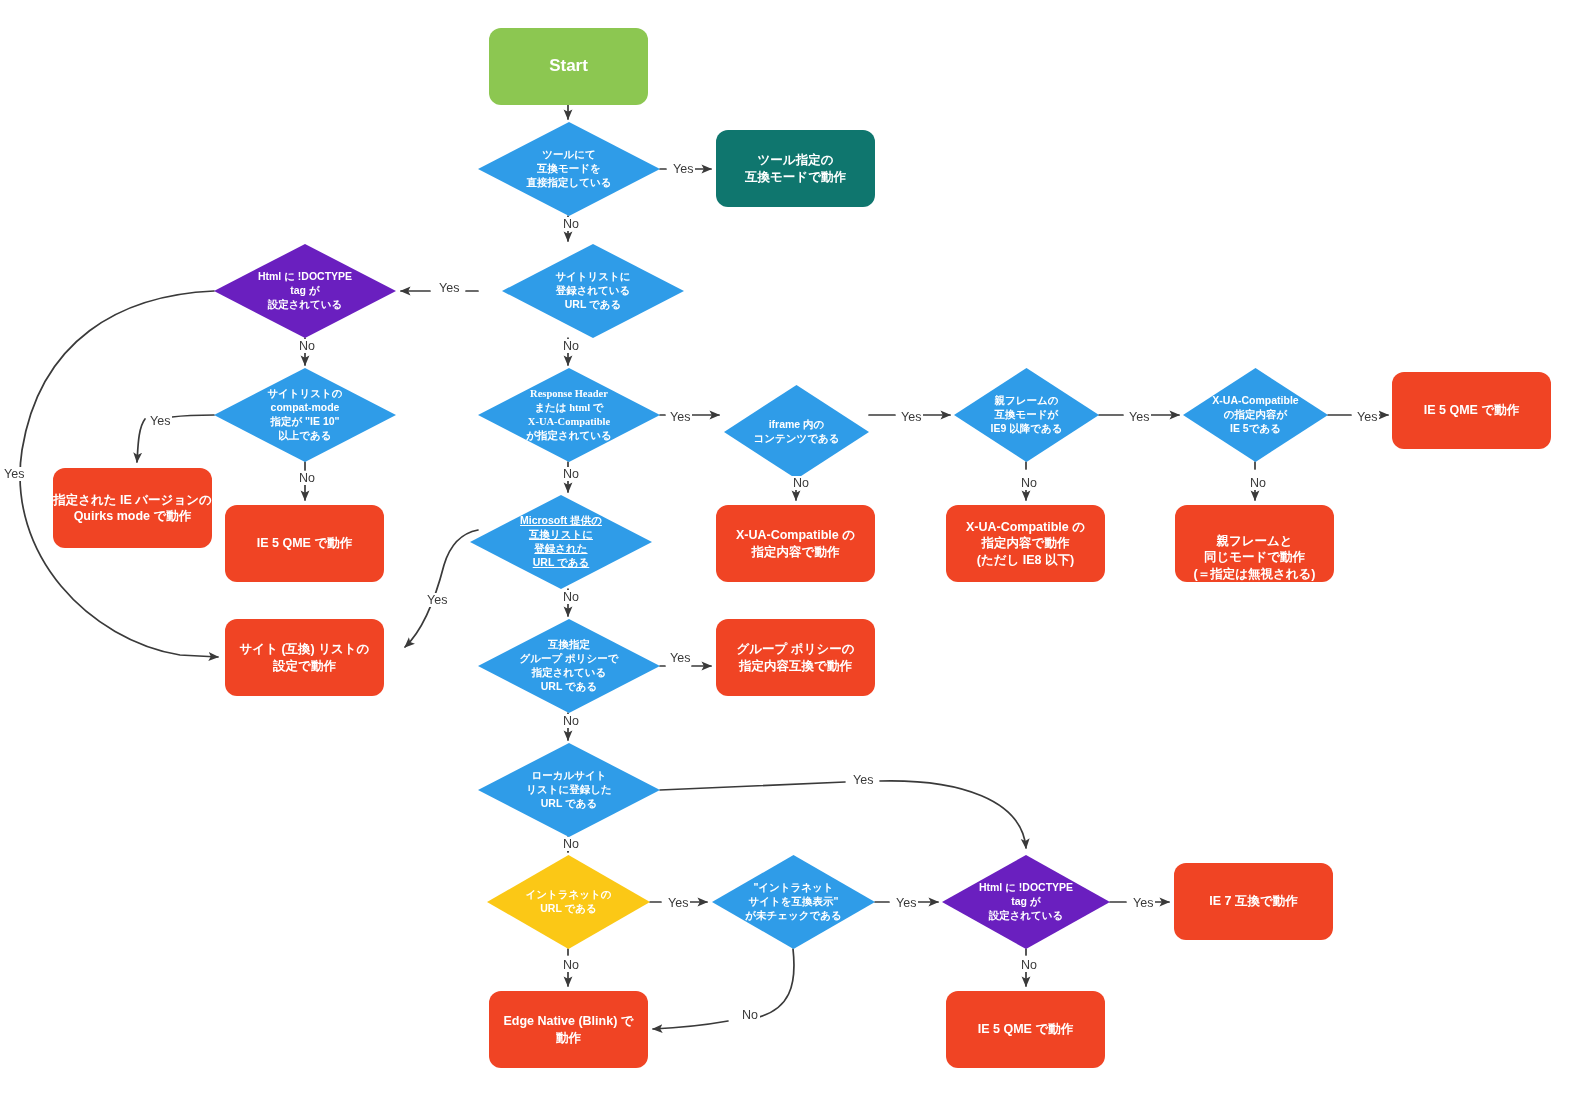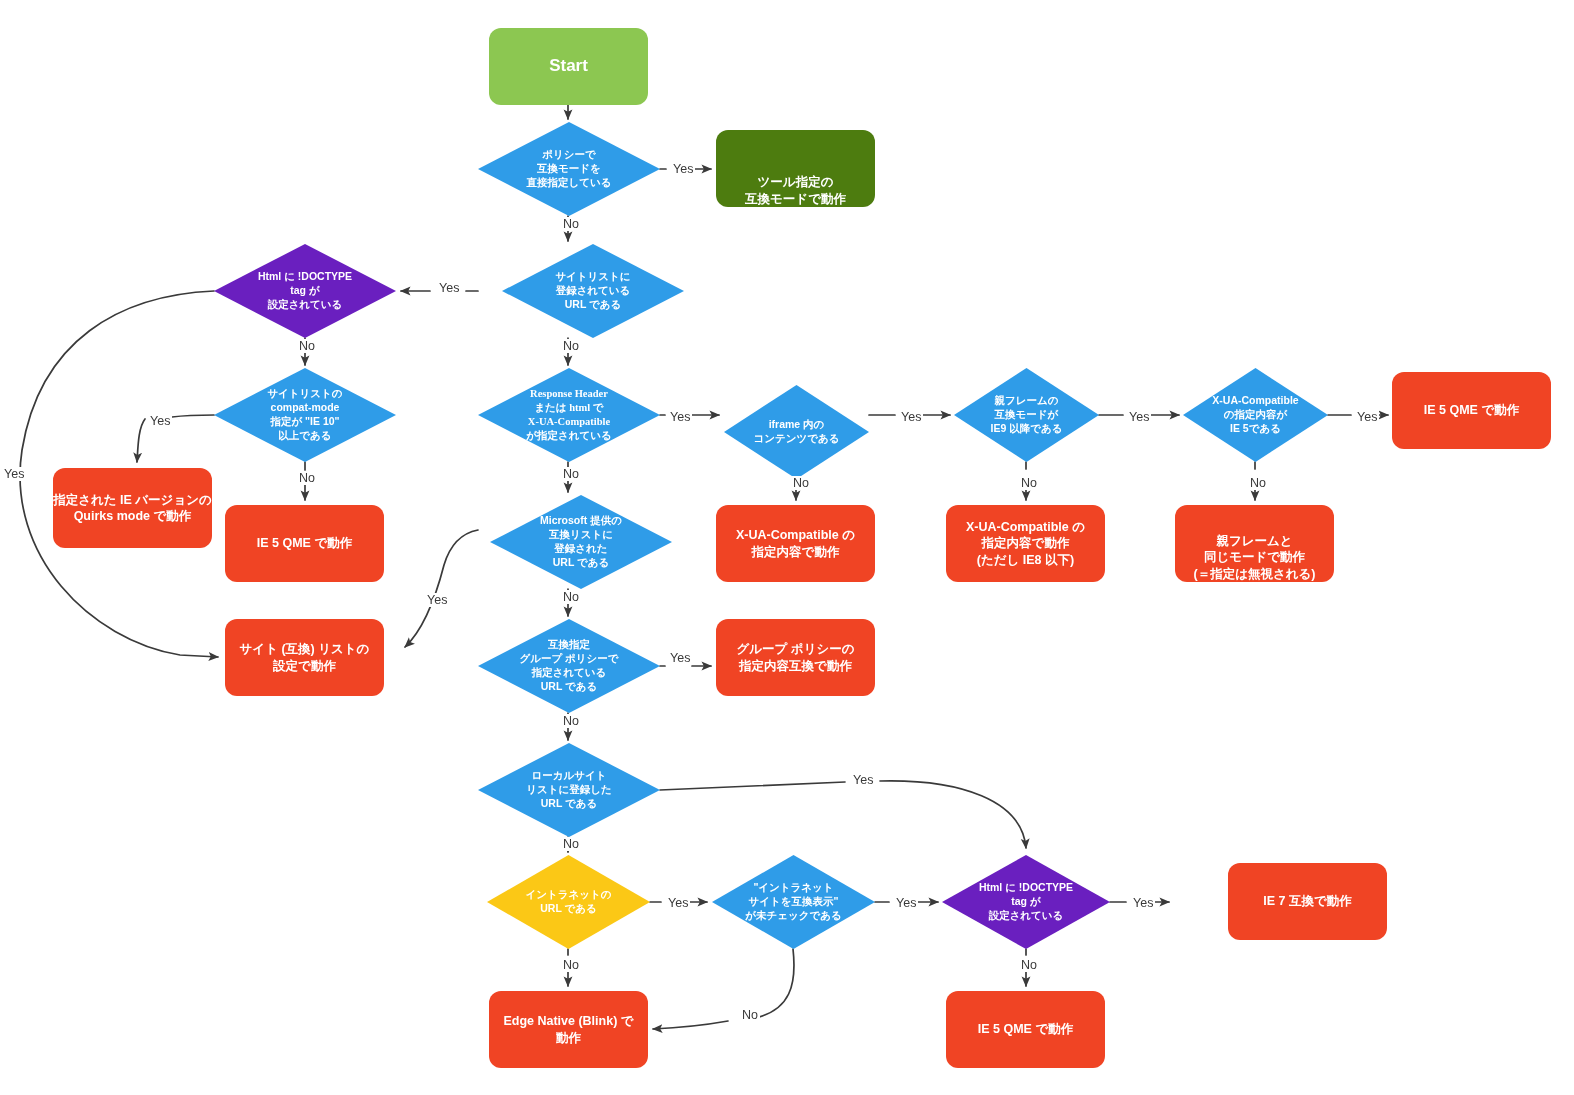--- a/index.html
+++ b/index.html
@@ -171,24 +171,24 @@
 
       <path d="M1026,949 L1026,955"></path>
       <path d="M1026,965 L1026,986" marker-end="url(#arrow)"></path>
     </g>
   </svg>
 
   <div id="nodes-layer">
       <div class="node terminator" style="left: 489px; top: 28px; width: 159px; height: 77px; background: rgb(140, 199, 81);"><span>Start</span></div>
       <div class="node decision" style="left: 478px; top: 122px; width: 182px; height: 94px;"><svg class="diamond-shape" viewBox="0 0 100 100" preserveAspectRatio="none">
           <polygon points="50,0 100,50 50,100 0,50" fill="#2F9CE8"></polygon>
-        </svg><span class="dlabel">ポリシーで
+        </svg><span class="dlabel">ツールにて
 互換モードを
 直接指定している</span></div>
-      <div class="node process" style="left: 716px; top: 130px; width: 159px; height: 77px; background: #4d7c0f; align-items: flex-end;"><span>ツール指定の
+      <div class="node process" style="left: 716px; top: 130px; width: 159px; height: 77px; background: #0f766e;"><span>ツール指定の
 互換モードで動作</span></div>
       <div class="node decision" style="left: 502px; top: 244px; width: 182px; height: 94px;"><svg class="diamond-shape" viewBox="0 0 100 100" preserveAspectRatio="none">
           <polygon points="50,0 100,50 50,100 0,50" fill="#2F9CE8"></polygon>
         </svg><span class="dlabel">サイトリストに
 登録されている
 URL である</span></div>
       <div class="node decision" style="left: 214px; top: 244px; width: 182px; height: 94px;"><svg class="diamond-shape" viewBox="0 0 100 100" preserveAspectRatio="none">
           <polygon points="50,0 100,50 50,100 0,50" fill="#6A1FBF"></polygon>
         </svg><span class="dlabel">Html に !DOCTYPE
 tag が
@@ -226,21 +226,21 @@
 (ただし IE8 以下)</span></div>
       <div class="node decision" style="left: 1183px; top: 368px; width: 145px; height: 94px;"><svg class="diamond-shape" viewBox="0 0 100 100" preserveAspectRatio="none">
           <polygon points="50,0 100,50 50,100 0,50" fill="#2F9CE8"></polygon>
         </svg><span class="dlabel">X-UA-Compatible
 の指定内容が
 IE 5である</span></div>
       <div class="node process" style="left: 1392px; top: 372px; width: 159px; height: 77px; background: rgb(240, 68, 36);"><span>IE 5 QME で動作</span></div>
       <div class="node process" style="left: 1175px; top: 505px; width: 159px; height: 77px; background: rgb(240, 68, 36); align-items: flex-end;"><span>親フレームと
 同じモードで動作
 (＝指定は無視される)</span></div>
-      <div class="node decision" style="left: 490px; top: 495px; width: 182px; height: 94px;"><svg class="diamond-shape" viewBox="0 0 100 100" preserveAspectRatio="none">
+      <div class="node decision" style="left: 470px; top: 495px; width: 182px; height: 94px; text-decoration: underline;"><svg class="diamond-shape" viewBox="0 0 100 100" preserveAspectRatio="none">
           <polygon points="50,0 100,50 50,100 0,50" fill="#2F9CE8"></polygon>
         </svg><span class="dlabel">Microsoft 提供の
 互換リストに
 登録された
 URL である</span></div>
       <div class="node decision" style="left: 478px; top: 619px; width: 182px; height: 94px;"><svg class="diamond-shape" viewBox="0 0 100 100" preserveAspectRatio="none">
           <polygon points="50,0 100,50 50,100 0,50" fill="#2F9CE8"></polygon>
         </svg><span class="dlabel">互換指定
 グループ ポリシーで
 指定されている
@@ -259,21 +259,21 @@
       <div class="node decision" style="left: 712px; top: 855px; width: 163px; height: 94px;"><svg class="diamond-shape" viewBox="0 0 100 100" preserveAspectRatio="none">
           <polygon points="50,0 100,50 50,100 0,50" fill="#2F9CE8"></polygon>
         </svg><span class="dlabel">"イントラネット
 サイトを互換表示"
 が未チェックである</span></div>
       <div class="node decision" style="left: 942px; top: 855px; width: 168px; height: 94px;"><svg class="diamond-shape" viewBox="0 0 100 100" preserveAspectRatio="none">
           <polygon points="50,0 100,50 50,100 0,50" fill="#6A1FBF"></polygon>
         </svg><span class="dlabel">Html に !DOCTYPE
 tag が
 設定されている</span></div>
-      <div class="node process" style="left: 1228px; top: 863px; width: 159px; height: 77px; background: rgb(240, 68, 36);"><span>IE 7 互換で動作</span></div>
+      <div class="node process" style="left: 1174px; top: 863px; width: 159px; height: 77px; background: rgb(240, 68, 36);"><span>IE 7 互換で動作</span></div>
       <div class="node process" style="left: 946px; top: 991px; width: 159px; height: 77px; background: rgb(240, 68, 36);"><span>IE 5 QME で動作</span></div>
       <div class="node process" style="left: 489px; top: 991px; width: 159px; height: 77px; background: rgb(240, 68, 36);"><span>Edge Native (Blink) で
 動作</span></div>
     </div>
   <div id="labels-layer">
       <div class="edge-label" style="left: 671px; top: 162px;">Yes</div>
       <div class="edge-label" style="left: 561px; top: 217px;">No</div>
       <div class="edge-label" style="left: 437px; top: 281px;">Yes</div>
       <div class="edge-label" style="left: 561px; top: 339px;">No</div>
       <div class="edge-label" style="left: 297px; top: 339px;">No</div>

